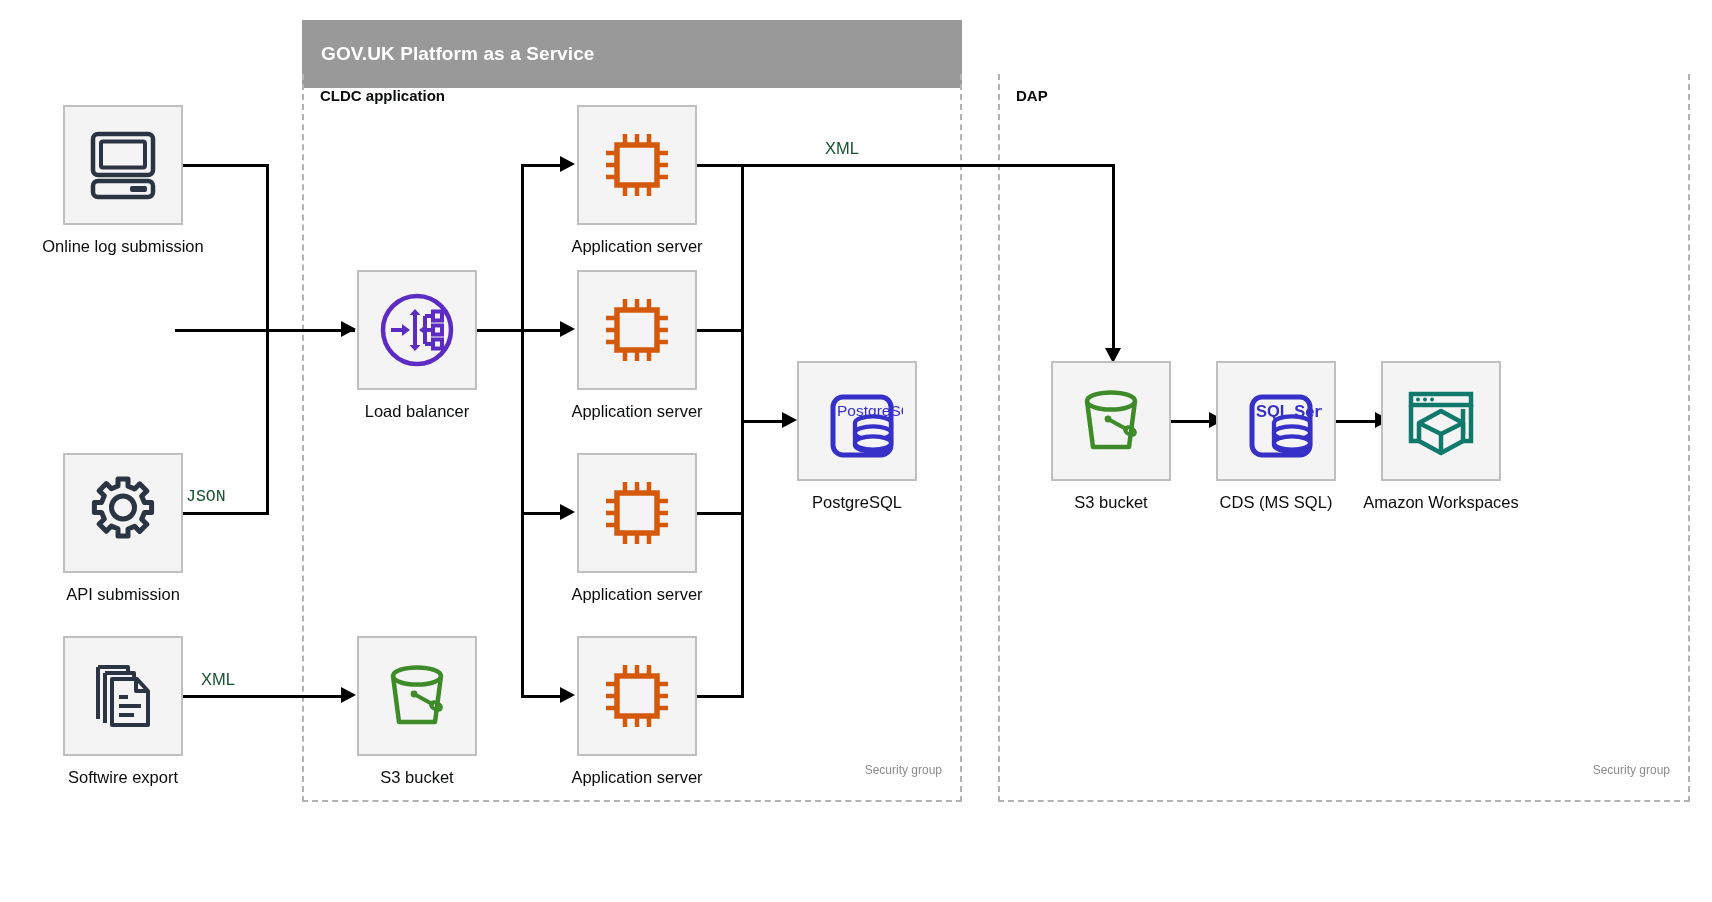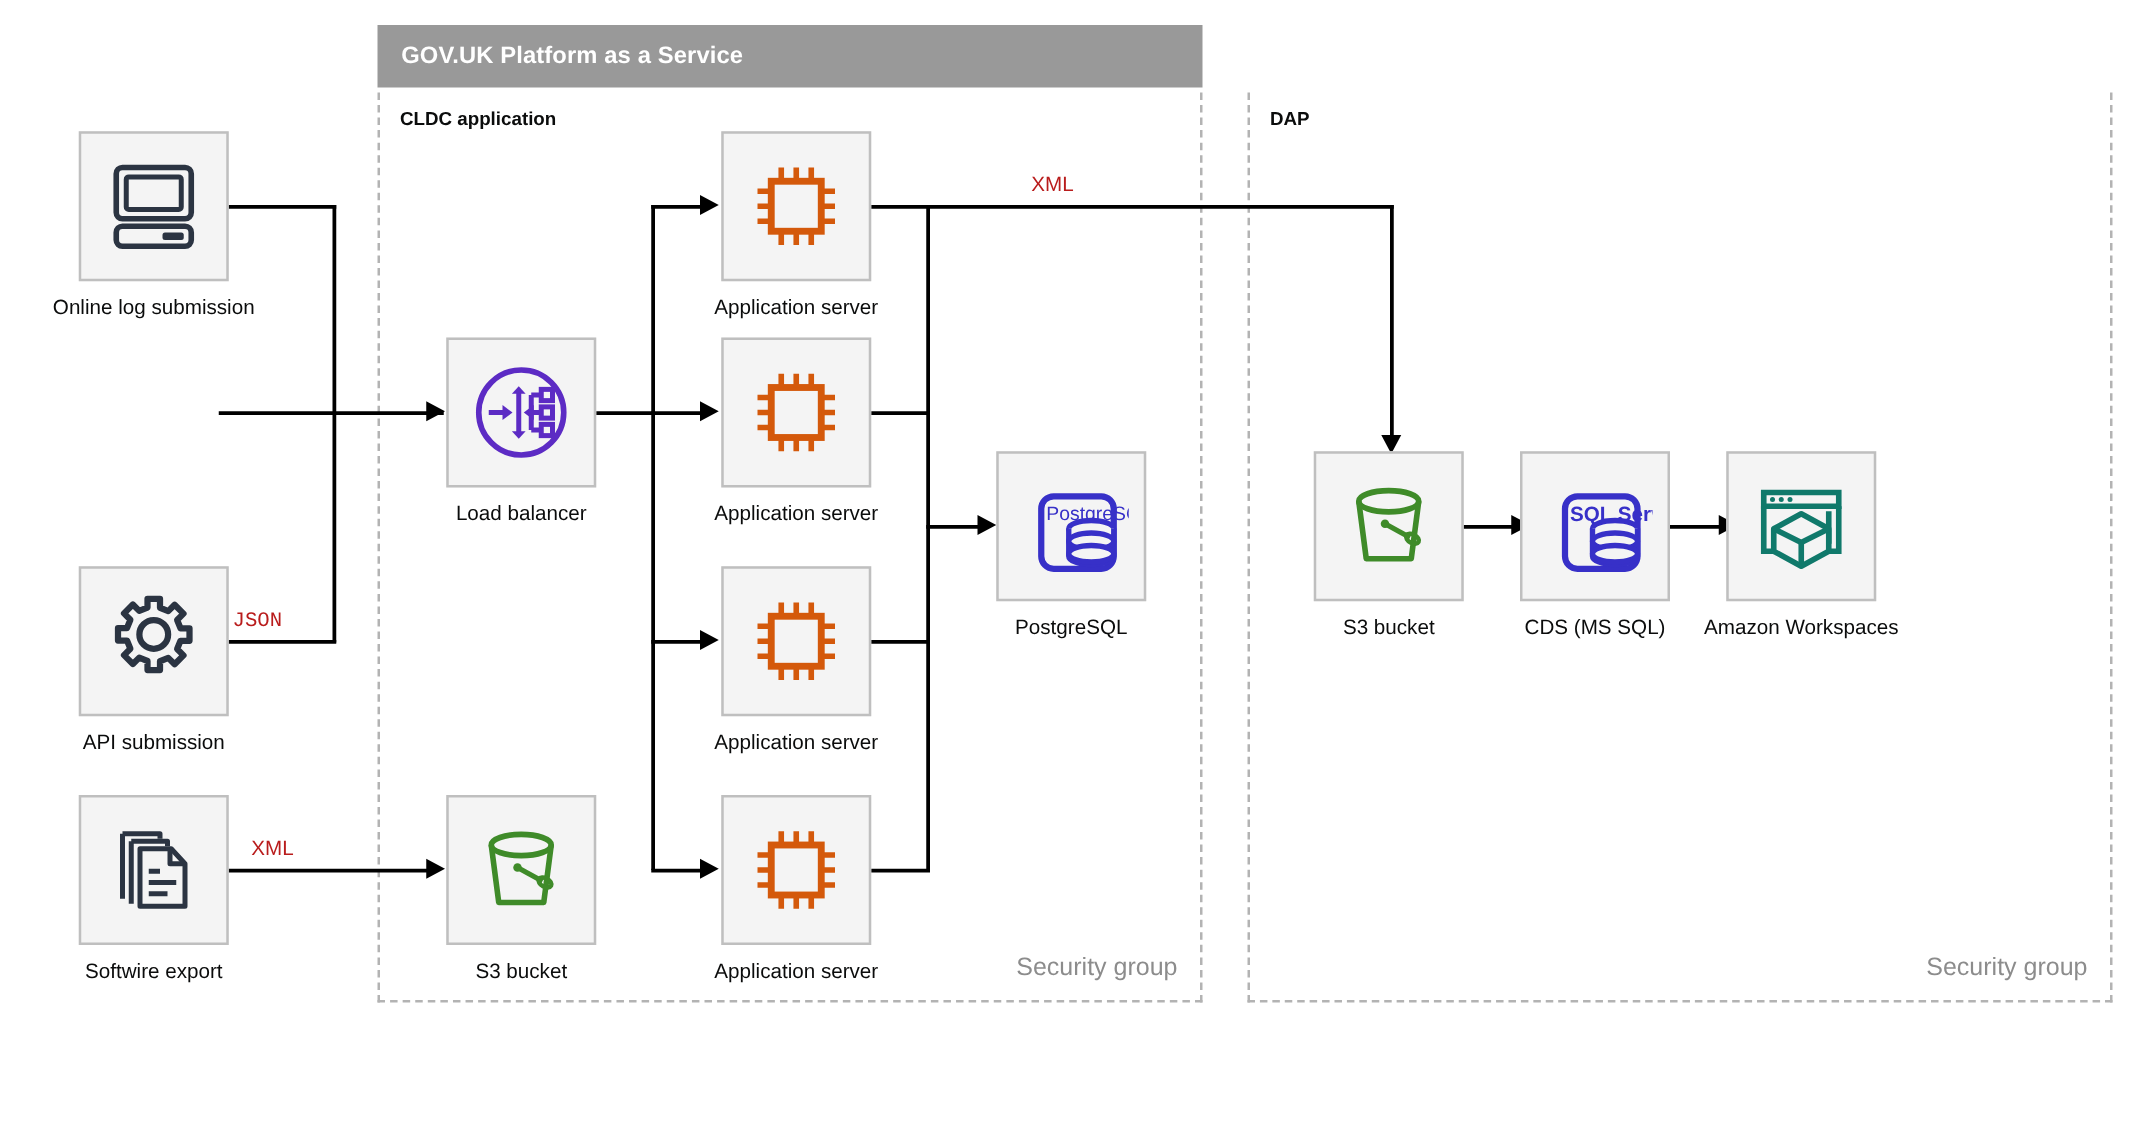--- a/index.html
+++ b/index.html
@@ -30,21 +30,21 @@
     background: transparent;
   }
   .zone-sublabel {
     position: absolute;
     font-weight: bold;
     font-size: 15px;
     color: #0b0c0c;
   }
   .security-group {
     position: absolute;
-    font-size: 20px;
+    font-size: 12px;
     color: #8c8c8c;
     text-align: right;
   }
 
   
   .node { position: absolute; border-radius: 32px; }
   .node-box {
     width: 120px; height: 120px;
     background: #f4f4f4;
     border: 2px solid #bfbfbf;
@@ -76,32 +76,32 @@
     border-bottom: 8.5px solid transparent;
   }
   .arrow-d {
     border-top: 15px solid #000000;
     border-left: 8.5px solid transparent;
     border-right: 8.5px solid transparent;
   }
   .edge-label {
     position: absolute;
     font-size: 16.5px;
-    color: #b91c1c;
+    color: #14532d;
     background: #ffffff;
     padding: 0 5px;
     white-space: nowrap;
   }
 </style>
 </head>
 <body>
 
 <div id="stage">
 
-  <div class="zone-header" style="left:302px; top:20px; width:660px; height:50px;">
+  <div class="zone-header" style="left:302px; top:20px; width:660px; height:68px;">
     <span>GOV.UK Platform as a Service</span>
   </div>
   <div class="zone-dashed" style="left:302px; top:74px; width:660px; height:728px;"></div>
   <div class="zone-sublabel" style="left:320px; top:87px;">CLDC application</div>
   <div class="security-group" style="left:742px; top:763px; width:200px;">Security group</div>
 
   <div class="zone-dashed" style="left:998px; top:74px; width:692px; height:728px;"></div>
   <div class="zone-sublabel" style="left:1016px; top:87px;">DAP</div>
   <div class="security-group" style="left:1470px; top:763px; width:200px;">Security group</div>
 

